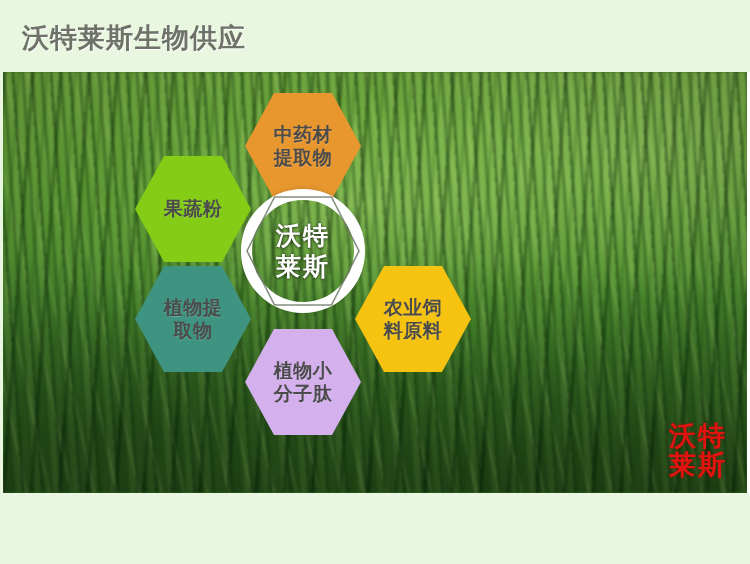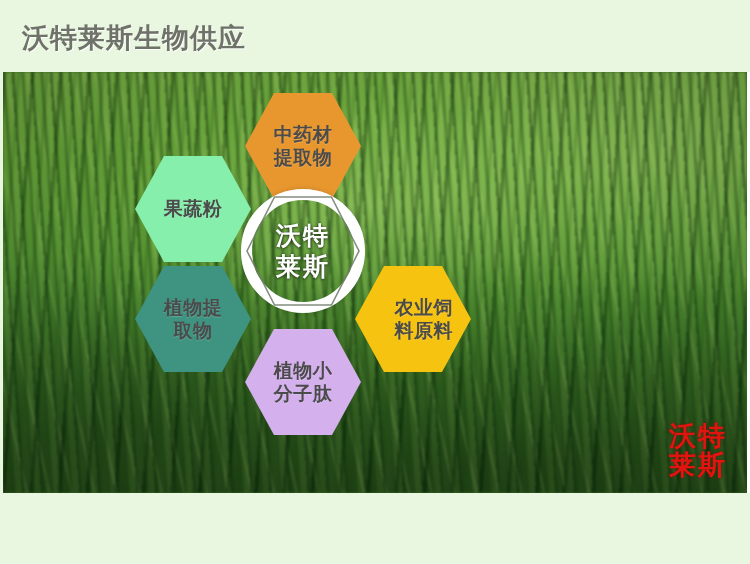--- a/index.html
+++ b/index.html
@@ -205,35 +205,35 @@
 
     <div id="hex-cluster">
 
       <div class="hex" id="hex-top" style="background: rgb(232, 151, 47);">
         <span class="hex-label" style="white-space: pre-line;">中药材
 提取物</span>
       </div>
 
 
       <div class="hex" id="hex-right-down" style="background: rgb(245, 195, 16);">
-        <span class="hex-label" style="white-space: pre-line; text-align: right;">农业饲
+        <span class="hex-label" style="white-space: pre-line;">农业饲
 料原料</span>
       </div>
 
       <div class="hex" id="hex-bottom" style="background: rgb(212, 176, 237);">
         <span class="hex-label" style="white-space: pre-line;">植物小
 分子肽</span>
       </div>
 
       <div class="hex" id="hex-left-down" style="background: rgb(62, 148, 128);">
         <span class="hex-label" style="white-space: pre-line;">植物提
 取物</span>
       </div>
 
-      <div class="hex" id="hex-left-up" style="background: #86efac;">
+      <div class="hex" id="hex-left-up" style="background: #84cc16;">
         <span class="hex-label" style="white-space: pre-line;">果蔬粉</span>
       </div>
 
       <div id="center-ring"></div>
 
       <div id="center-hex">
         <div id="center-hex-outline">
           <svg width="114" height="110" viewBox="0 0 114 110" aria-hidden="true">
             <polygon points="28.5,1 85.5,1 113,55 85.5,109 28.5,109 1,55" fill="none" stroke="#6f7a6a" stroke-width="1.6" opacity="0.85"></polygon>
           </svg>

